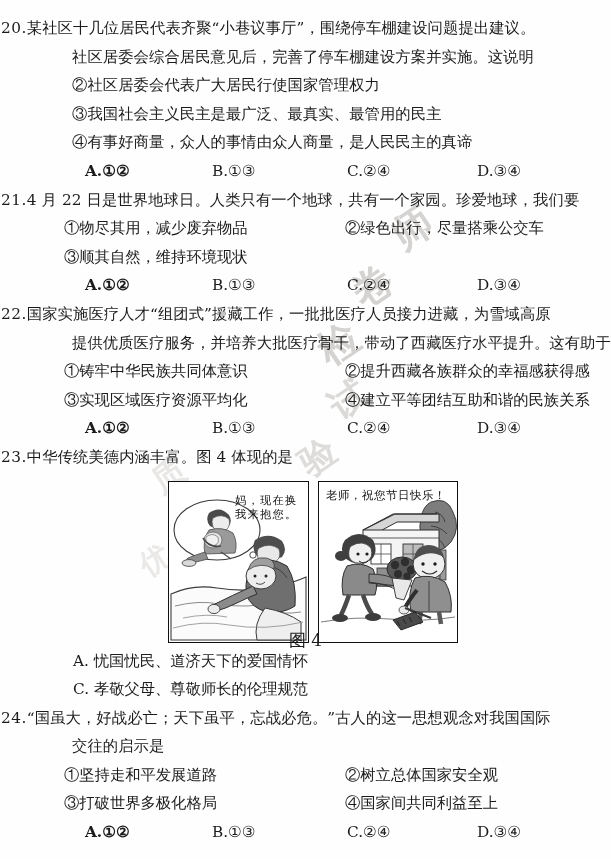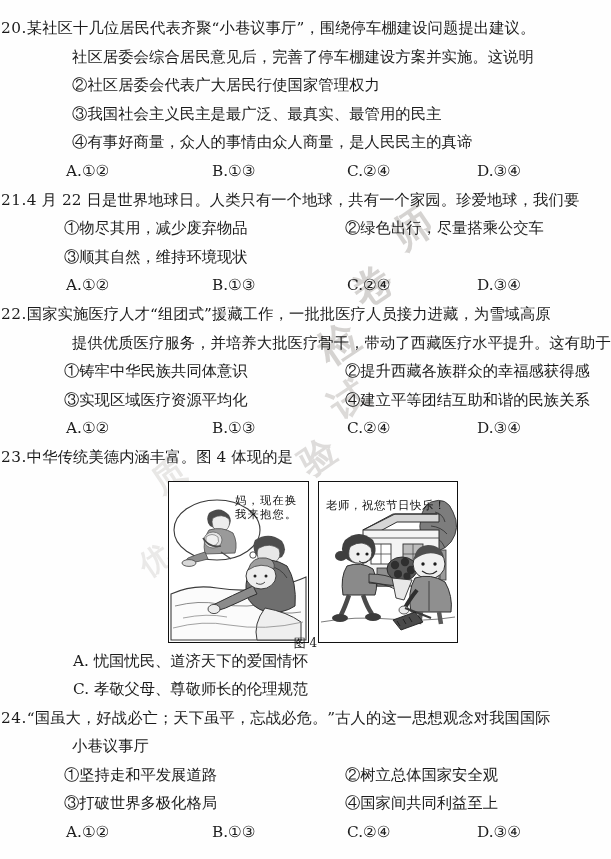--- a/index.html
+++ b/index.html
@@ -63,21 +63,21 @@
   .num { letter-spacing: 0.5px; }
 
   
   .optrow {
     position: relative;
     height: 28.6px;
     font-size: 15.3px;
     line-height: 28.6px;
   }
   .optrow .o { position: absolute; white-space: nowrap; }
-  .optrow .oA { left: 66px; }
+  .optrow .oA { left: 85px; font-weight: bold; }
   .optrow .oB { left: 212px; }
   .optrow .oC { left: 347px; }
   .optrow .oD { left: 477px; }
 
   
   .tworow {
     position: relative;
     height: 28.6px;
     font-size: 15.3px;
     line-height: 28.6px;
@@ -109,35 +109,35 @@
     top: 6px;
     border: 1.6px solid #111;
     background: #c4b5fd;
     overflow: hidden;
   }
   .panel-left  { left: 168px; width: 139px; height: 160px; }
   .panel-right { left: 318px; width: 138px; height: 160px; }
   .panel svg { display: block; }
   .cap {
     position: absolute;
-    top: 160px;
+    top: 154px;
     left: 0; right: 0;
     text-align: center;
-    font-size: 12px;
+    font-size: 17px;
   }
   .bubble-text {
     position: absolute;
     font-family: "DejaVu Serif", "Liberation Serif", serif;
     font-size: 11.2px;
     line-height: 14.5px;
     color: #111;
     white-space: pre-line;
   }
   .bt-left  { top: 12px; left: 66px; letter-spacing: 1.3px; }
-  .bt-right { top: 16px;  left: 7px;  letter-spacing: 0.6px; font-size: 11.4px; }
+  .bt-right { top: 6px;  left: 7px;  letter-spacing: 0.6px; font-size: 11.4px; }
 </style>
 </head>
 <body>
 
 <div id="page">
 
   <div class="wm-layer">
     <span class="wm wm-a">师</span>
     <span class="wm wm-b">卷</span>
     <span class="wm wm-c">检</span>
@@ -361,21 +361,21 @@
       <div class="longrow">
         <span class="c l1">A. 忧国忧民、道济天下的爱国情怀</span>
       </div>
       <div class="longrow">
         <span class="c l1">C. 孝敬父母、尊敬师长的伦理规范</span>
       </div>
     </div>
 
     <div class="q">
       <div class="line ind0"><span class="num">24.</span><span>“国虽大，好战必亡；天下虽平，忘战必危。”古人的这一思想观念对我国国际</span></div>
-      <div class="line ind1">小巷议事厅</div>
+      <div class="line ind1">交往的启示是</div>
       <div class="tworow">
         <span class="c c1">①坚持走和平发展道路</span>
         <span class="c c2">②树立总体国家安全观</span>
       </div>
       <div class="tworow">
         <span class="c c1">③打破世界多极化格局</span>
         <span class="c c2">④国家间共同利益至上</span>
       </div>
       <div class="optrow">
         <span class="o oA">A.①②</span>

